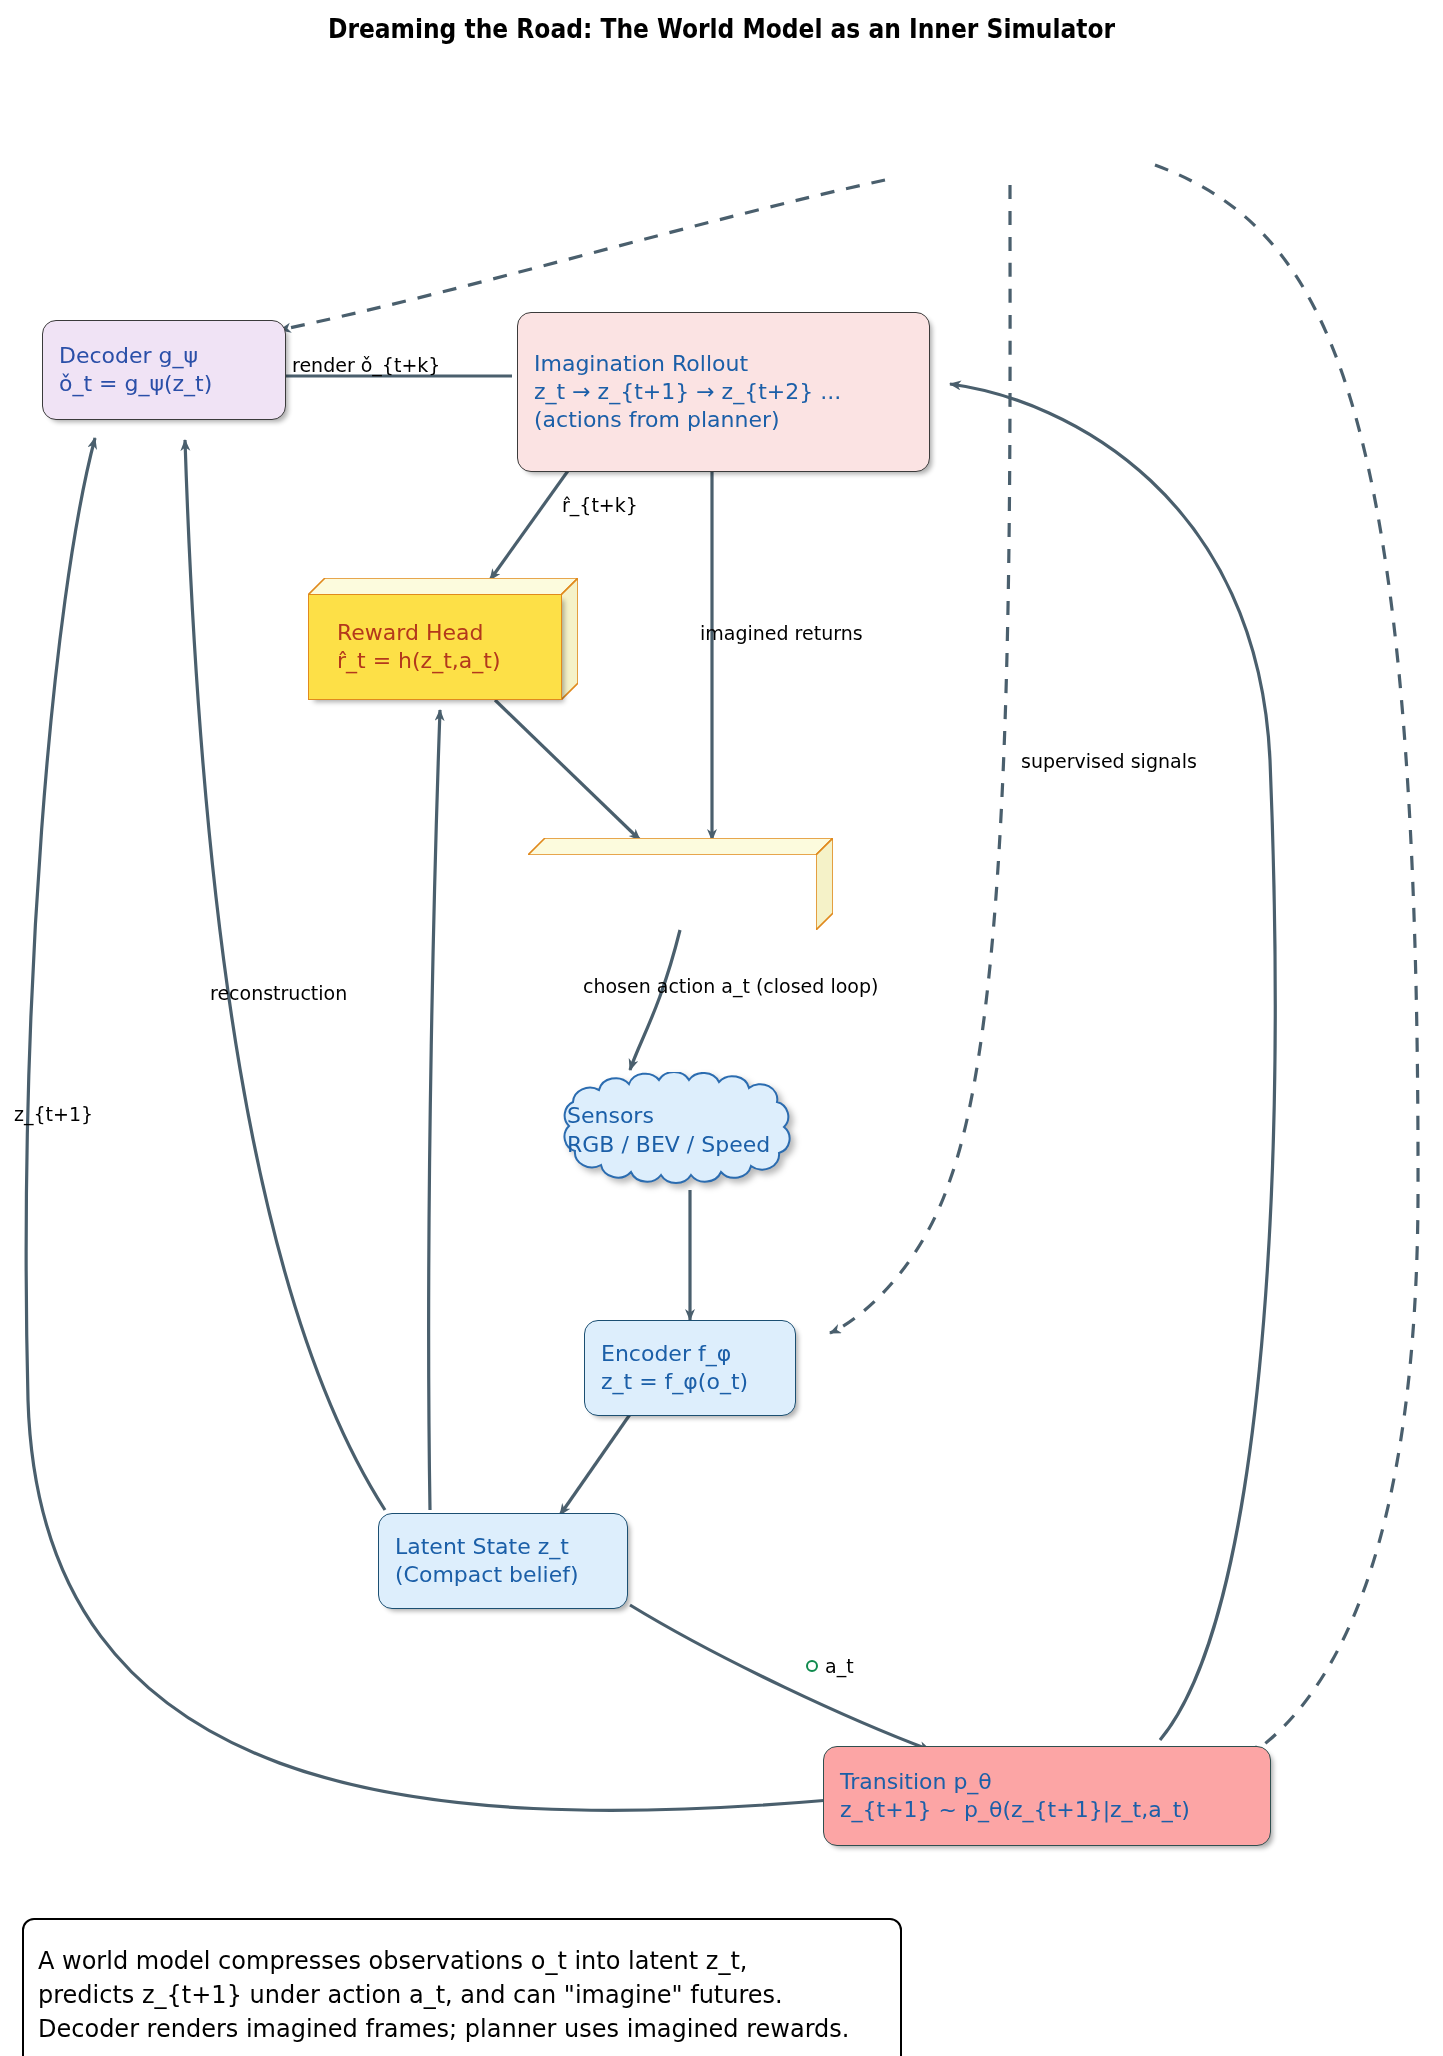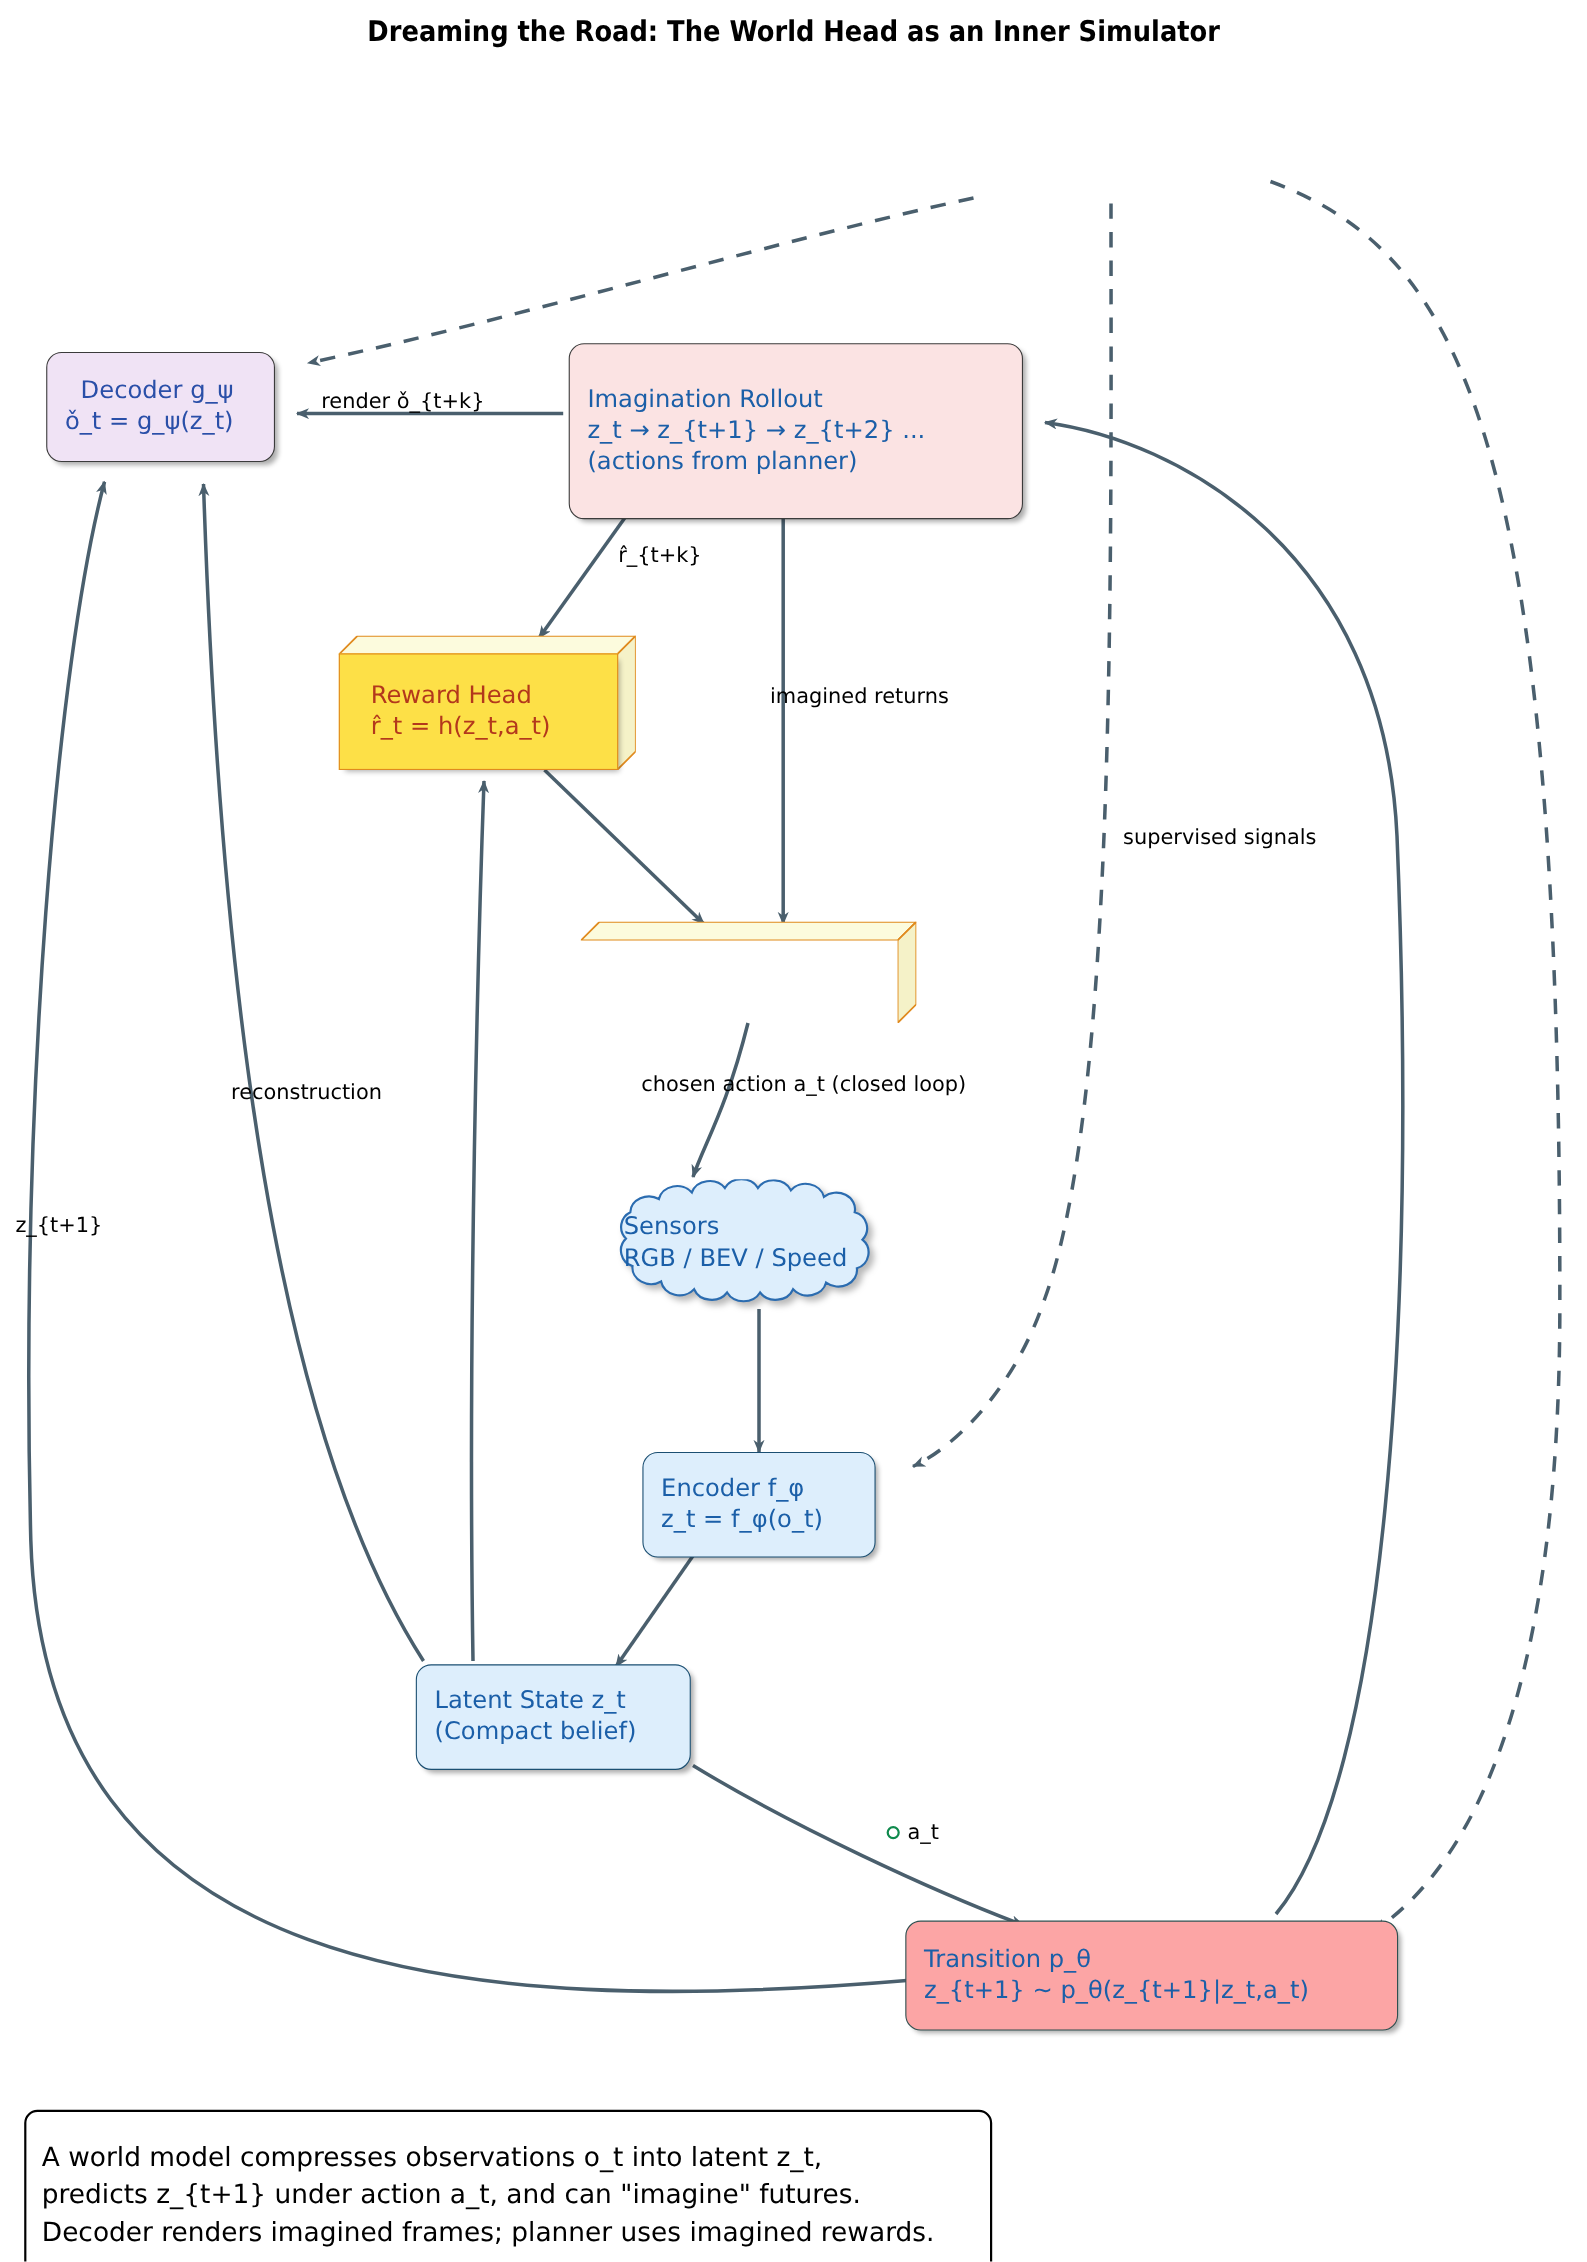--- a/index.html
+++ b/index.html
@@ -85,21 +85,21 @@
     padding:24px 14px;box-sizing:border-box;
     font-size:24px;line-height:1.42;color:#000;white-space:pre-line;
   }
   .nfs21{font-size:22px;}
 </style>
 </head>
 <body>
 
 <div id="stage">
 
-  <div class="title">Dreaming the Road: The World Head as an Inner Simulator</div>
+  <div class="title">Dreaming the Road: The World Model as an Inner Simulator</div>
 
   <svg id="wires" viewBox="0 0 1443 2056">
     <defs>
       <marker id="ah" markerWidth="14" markerHeight="14" refX="11" refY="5" orient="auto" markerUnits="userSpaceOnUse">
         <path d="M0,0 L12,5 L0,10 L3.4,5 Z" fill="#4a5f6d"></path>
       </marker>
     </defs>
     <g fill="none" stroke="#4a5f6d" stroke-width="3.2">
 
       <path d="M885,180 C700,220 470,290 280,330" stroke-dasharray="14,12" marker-end="url(#ah)"></path>
@@ -128,21 +128,21 @@
 
       <path d="M385,1510 C250,1300 200,900 185,440" marker-end="url(#ah)"></path>
 
       <path d="M830,1800 C420,1835 40,1800 28,1400 C18,1000 52,600 95,438" marker-end="url(#ah)"></path>
 
       <path d="M1160,1740 C1260,1620 1288,1200 1270,760 C1258,500 1070,400 950,384" marker-end="url(#ah)"></path>
     </g>
   </svg>
 
 
-  <div class="node rrect purple-fill" style="left:42px;top:320px;width:208px;height:100px;text-align:right;">
+  <div class="node rrect purple-fill" style="left:42px;top:320px;width:244px;height:100px;">
     <div class="nlabel nfs21">Decoder g_ψ
 ǒ_t = g_ψ(z_t)</div>
   </div>
 
   <div class="node rrect pink-fill" style="left:517px;top:312px;width:413px;height:160px;">
     <div class="nlabel nfs21">Imagination Rollout
 z_t → z_{t+1} → z_{t+2} ...
 (actions from planner)</div>
   </div>
 

